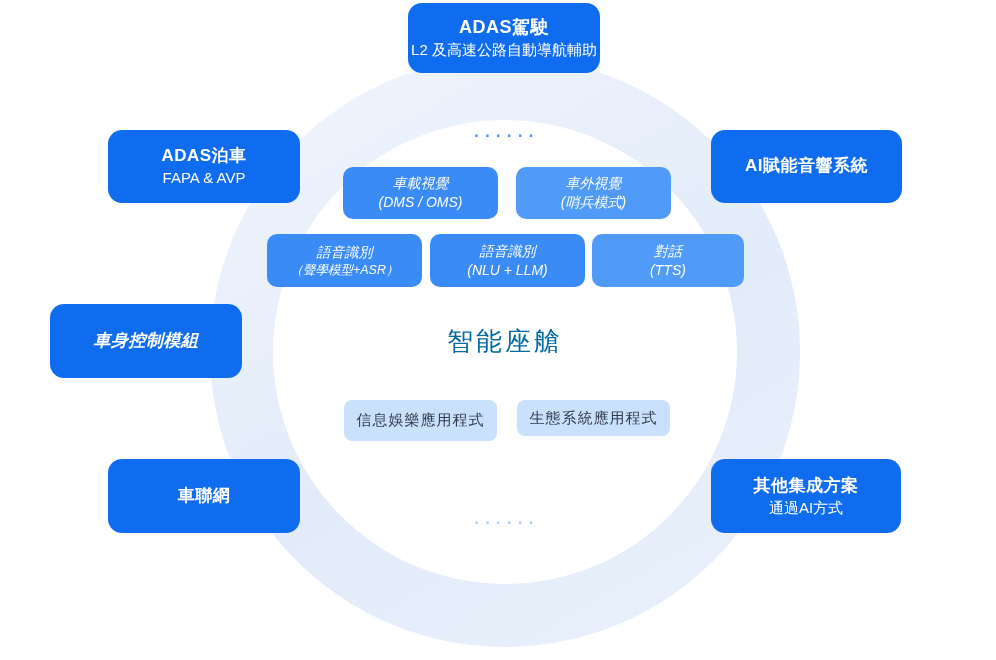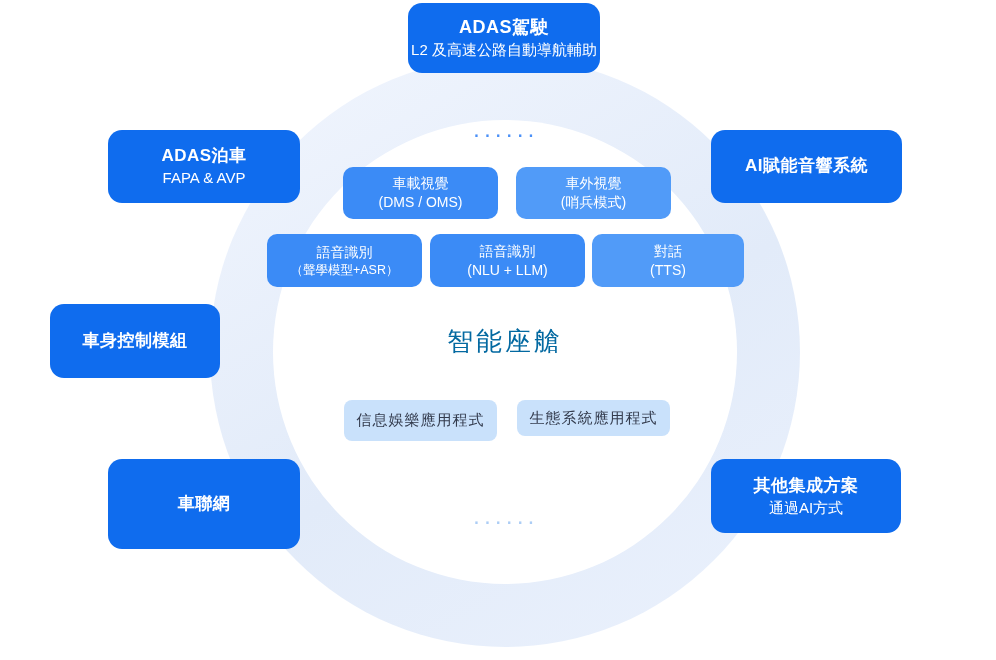--- a/index.html
+++ b/index.html
@@ -21,29 +21,29 @@
     position:absolute;background:#0f6cee;color:#ffffff;border-radius:14px;
     display:flex;flex-direction:column;align-items:center;justify-content:center;
     text-align:center;line-height:1.3;
   }
   .outer-node .t{font-weight:700;font-size:17px;letter-spacing:.5px;}
   .outer-node .s{font-weight:400;font-size:15px;margin-top:1px;}
   .n-adas-driving{left:408px;top:3px;width:192px;height:70px;}
   .n-adas-driving .t{font-size:18px;}
   .n-adas-parking{left:108px;top:130px;width:192px;height:73px;}
   .n-ai-audio{left:711px;top:130px;width:191px;height:73px;}
-  .n-body-control{left:50px;top:304px;width:170px;height:74px;}
+  .n-body-control{left:50px;top:304px;width:192px;height:74px;font-style:italic;}
   .n-vehicle-control{left:768px;top:304px;width:191px;height:74px;}
-  .n-telematics{left:108px;top:459px;width:192px;height:90px;}
+  .n-telematics{left:108px;top:459px;width:192px;height:74px;}
   .n-other{left:711px;top:459px;width:190px;height:74px;}
   
   .cap-node{
     position:absolute;color:#ffffff;border-radius:10px;
     display:flex;flex-direction:column;align-items:center;justify-content:center;
-    text-align:center;font-size:14px;line-height:1.35;
+    text-align:center;font-size:14px;line-height:1.35;font-style:italic;
   }
   .cap-1{left:343px;top:167px;width:155px;height:52px;background:#3b8bf6;}
   .cap-2{left:516px;top:167px;width:155px;height:52px;background:#519bf8;}
   .cap-3{left:267px;top:234px;width:155px;height:53px;background:#3b8bf6;}
   .cap-3 .l2{font-size:12.5px;}
   .cap-4{left:430px;top:234px;width:155px;height:53px;background:#3b8bf6;}
   .cap-5{left:592px;top:234px;width:152px;height:53px;background:#519bf8;}
   
   .center-title{
     position:absolute;left:410px;top:324px;width:190px;text-align:center;

